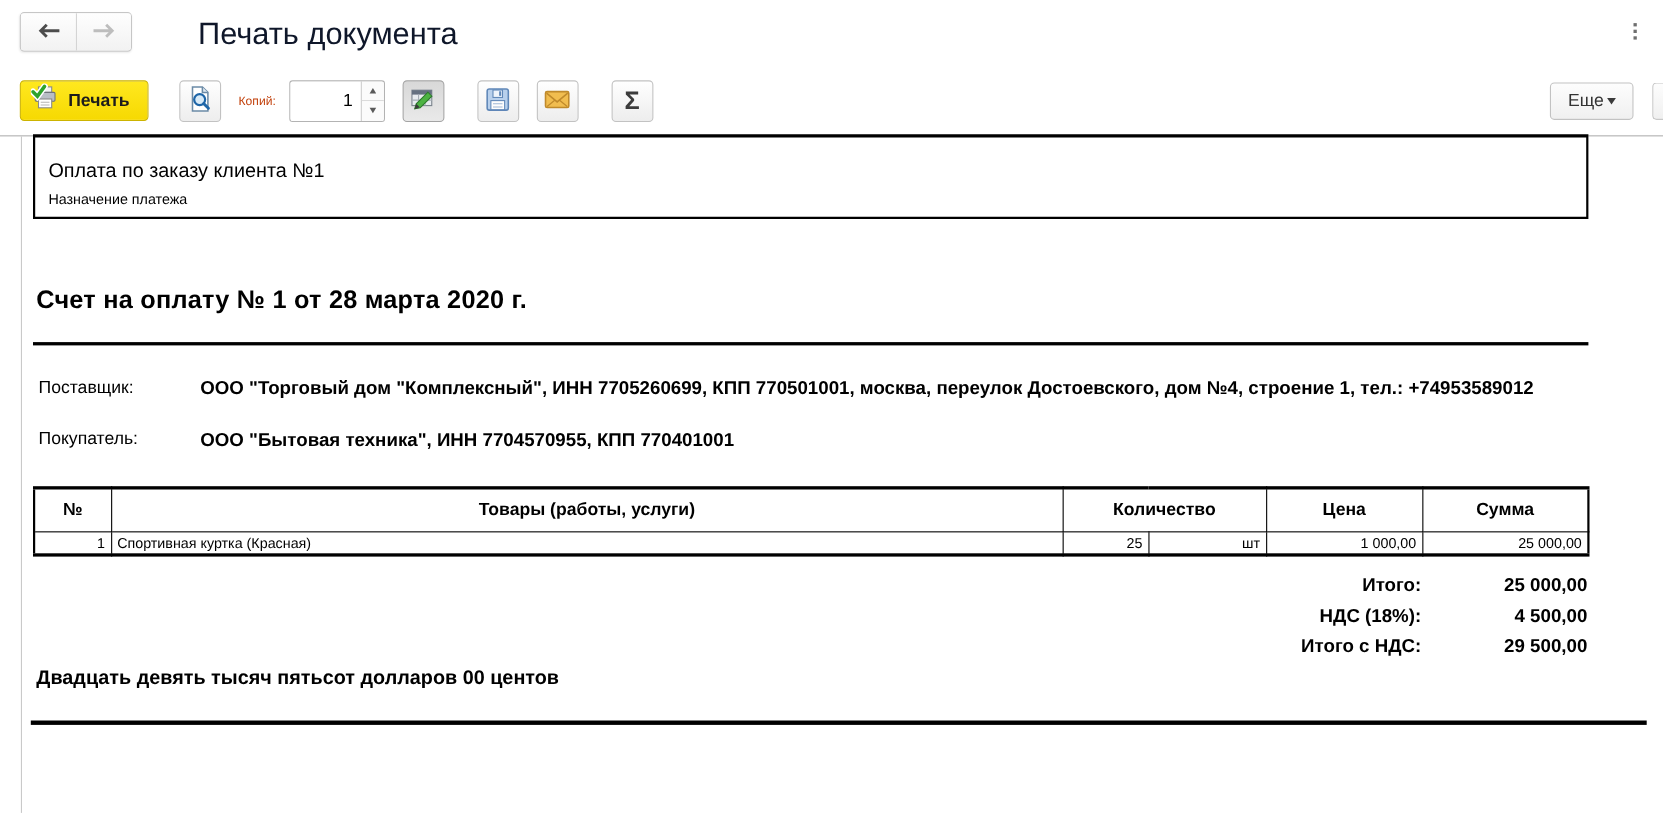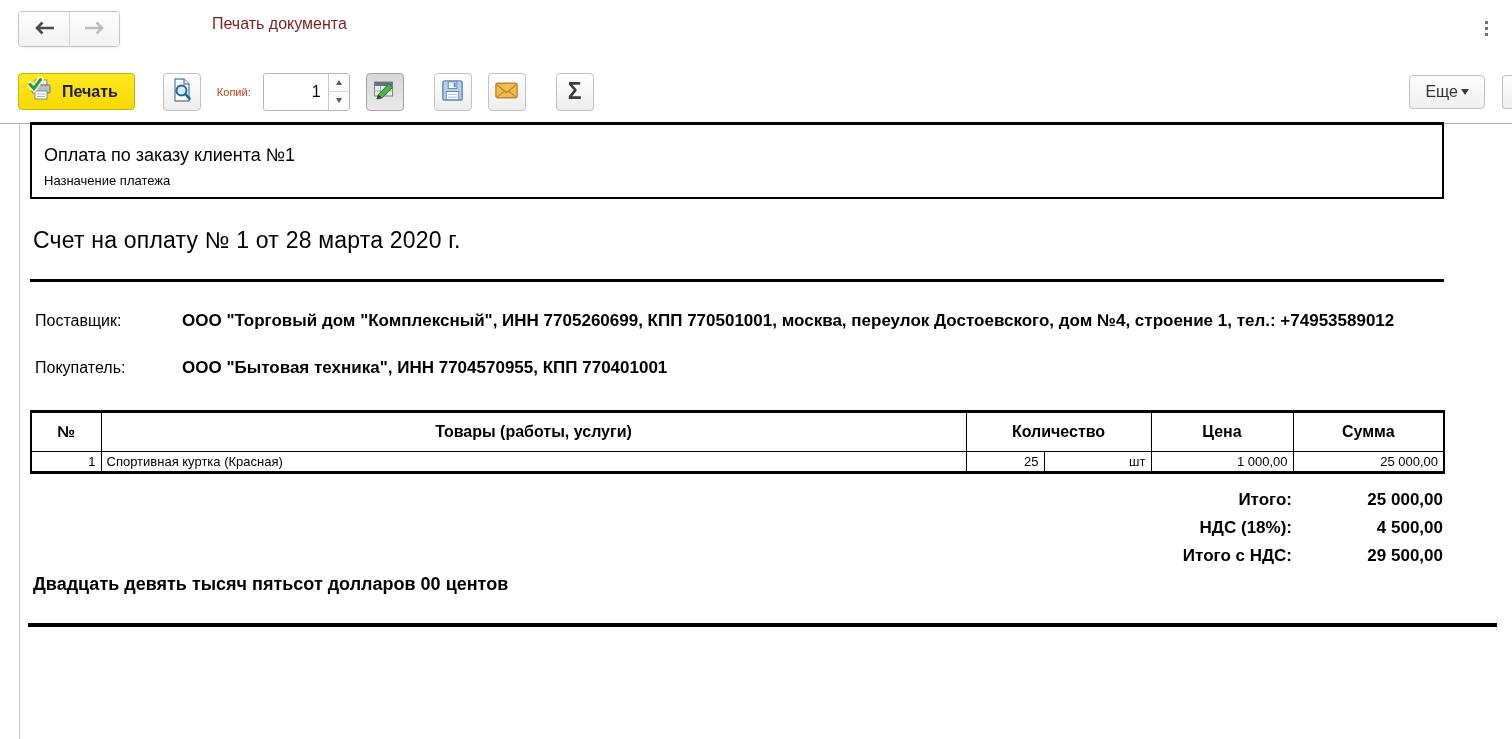--- a/index.html
+++ b/index.html
@@ -7,21 +7,21 @@
                font-family: "Liberation Sans", sans-serif; }
 
   
   .titlebar { position: relative; height: 60px; }
   .nav-group { position: absolute; left: 18px; top: 11px; display: flex;
                border: 1px solid #c6c6c6; border-radius: 4px; overflow: hidden;
                box-shadow: 0 1px 2px rgba(0,0,0,.08); }
   .nav-btn { width: 50px; height: 34px; display: flex; align-items: center; justify-content: center;
              background: linear-gradient(#fefefe, #f2f2f2); border: none; cursor: pointer; }
   .nav-btn + .nav-btn { border-left: 1px solid #d4d4d4; }
-  .page-title { position: absolute; left: 180px; top: 15px; font-size: 16px; font-weight: 400; color: #7f1d1d; margin-left: 32px; }
+  .page-title { position: absolute; left: 180px; top: 15px; font-size: 28px; font-weight: 400; color: #0f172a; }
   .kebab { position: absolute; right: 17px; top: 16px; width: 18px; height: 24px;
            display: flex; flex-direction: column; align-items: center; justify-content: center;
            gap: 3px; cursor: pointer; }
   .kebab i { width: 3px; height: 3px; background: #6f6f6f; display: block; }
 
   
   .toolbar { position: relative; height: 63px; display: flex; align-items: center; padding-left: 18px; }
   .btn-print { height: 37px; display: flex; align-items: center; gap: 8px; padding: 0 16px 0 9px;
                background: linear-gradient(#ffe81f, #f6d902); border: 1px solid #ccb300;
                border-radius: 4px; font-family: inherit; font-size: 16px; font-weight: 700;
@@ -55,21 +55,21 @@
                  border-right: none; border-radius: 4px 0 0 4px; cursor: pointer; }
 
   .toolbar-sep { position: absolute; left: 0; top: 123px; width: 1512px; height: 1px; background: #b0b0b0; }
   .doc-left-edge { position: absolute; left: 19px; top: 124px; height: 615px; width: 1px; background: #c9c9c9; }
 
   
   .doc { position: absolute; left: 30px; top: 122px; width: 1414px; color: #000; }
   .purpose-box { border: 2px solid #000; border-top-width: 3px; padding: 20px 12px 9px; }
   .purpose-value { font-size: 18px; }
   .purpose-caption { font-size: 13px; margin-top: 7px; }
-  .doc-title { margin: 28px 0 0 3px; font-size: 23px; font-weight: 400; letter-spacing: .2px; }
+  .doc-title { margin: 60px 0 0 3px; font-size: 23px; font-weight: 700; letter-spacing: .2px; }
   .rule-thick { height: 3px; background: #000; margin-top: 25px; }
   .party { display: flex; align-items: center; margin: 26px 0 0 5px; }
   .party.buyer { margin-top: 20px; }
   .party-label { flex: none; width: 147px; font-size: 16px; }
   .party-value { font-size: 17px; font-weight: 700; line-height: 1.58; max-width: 1240px; }
 
   table.goods { border-collapse: collapse; table-layout: fixed; width: 1413px; margin-top: 28px;
                 border: 2px solid #000; border-top-width: 3px; border-bottom-width: 3px; }
   table.goods th { border: 1px solid #000; height: 40px; font-size: 16px; font-weight: 700; text-align: center; }
   table.goods td { border: 1px solid #000; height: 21px; font-size: 13px; padding: 0 5px; }

